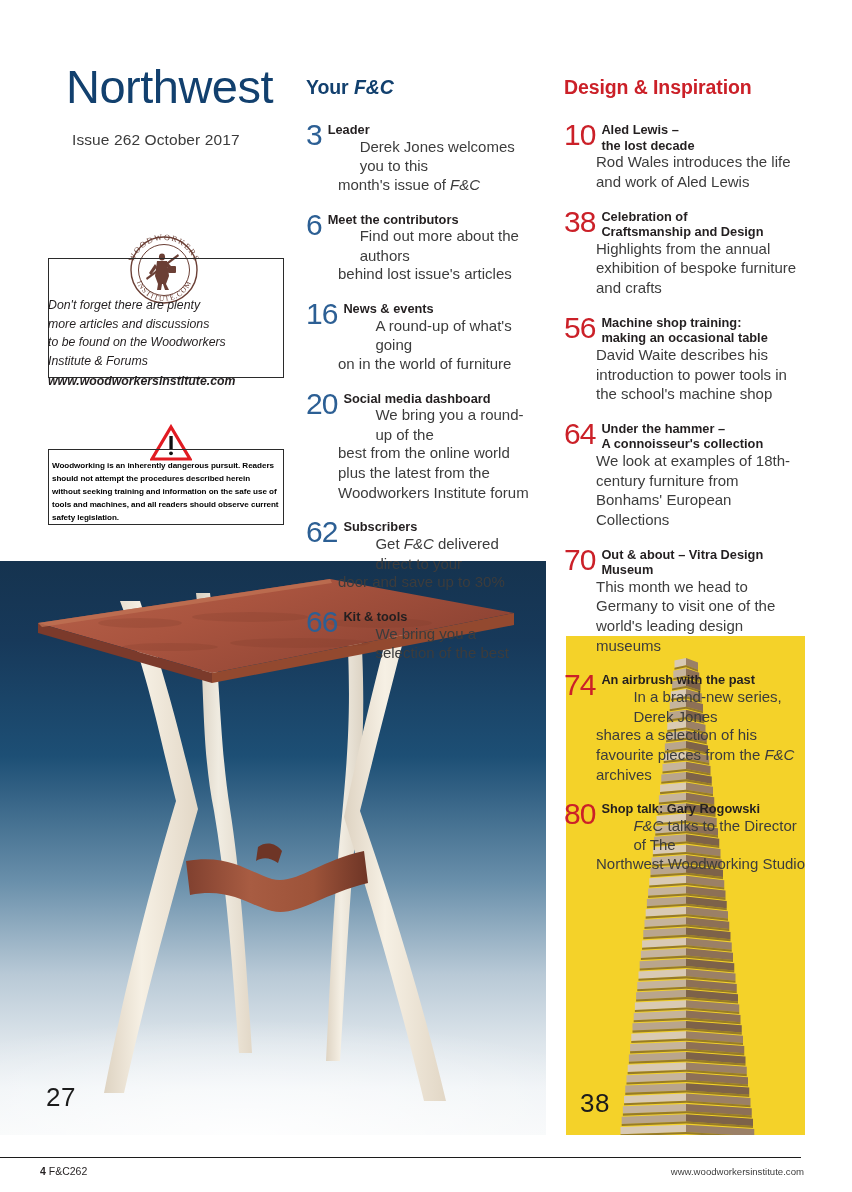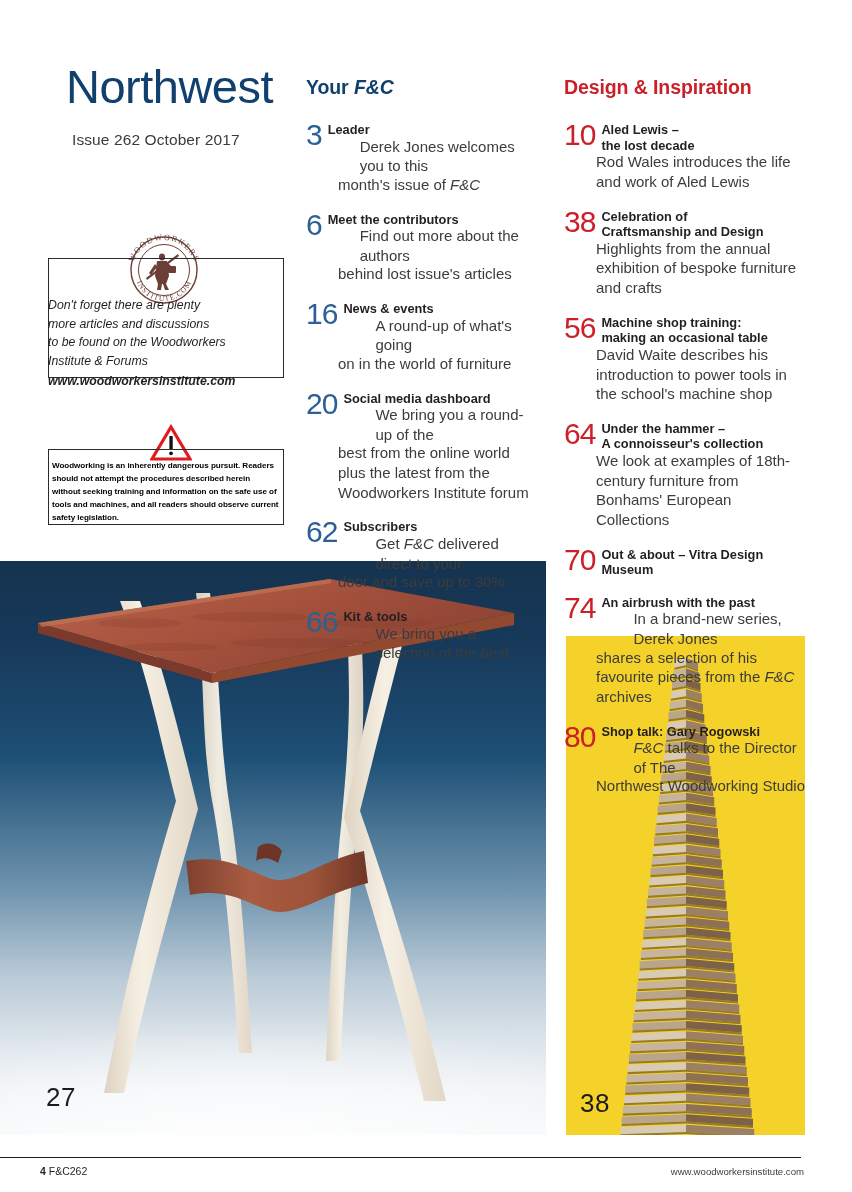--- a/index.html
+++ b/index.html
@@ -633,20 +633,21 @@
   <div class="entry">
     <div class="row">
       <div class="pg">70</div>
       <div class="body">
         <div class="ttl">
           <span>Out &amp; about – Vitra Design</span><br>
           <span>Museum</span>
         </div>
       </div>
     </div>
+    <div class="desc">This month we head to Germany to visit one of the world's leading design museums</div>
   </div>
 
   <div class="entry">
     <div class="row">
       <div class="pg">74</div>
       <div class="body">
         <div class="ttl">An airbrush with the past</div>
         <div class="desc">In a brand-new series, Derek Jones</div>
       </div>
     </div>

